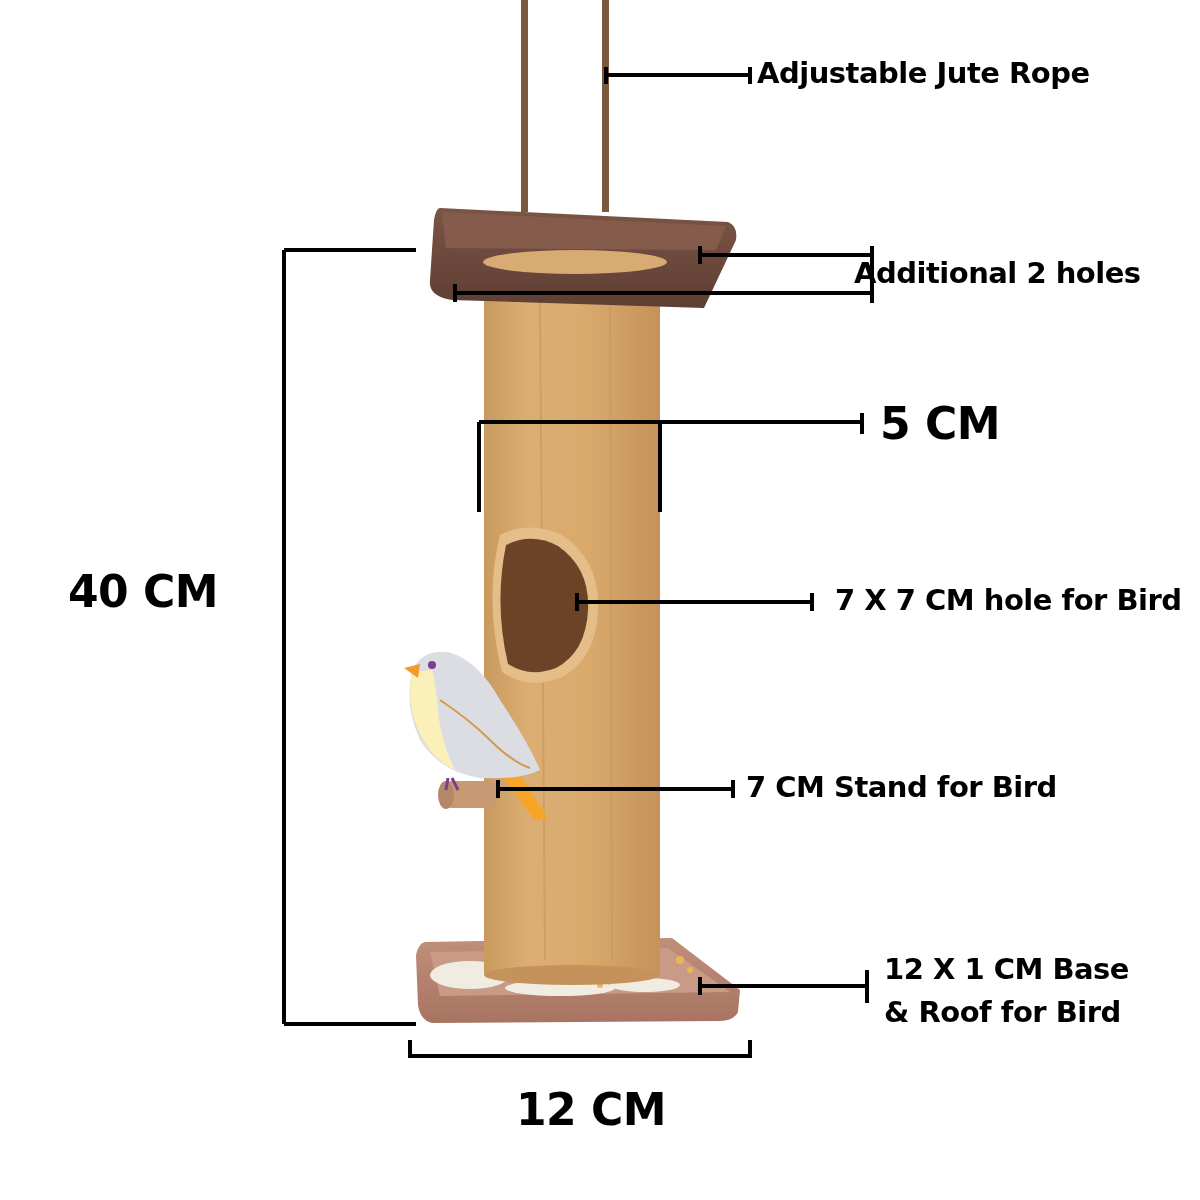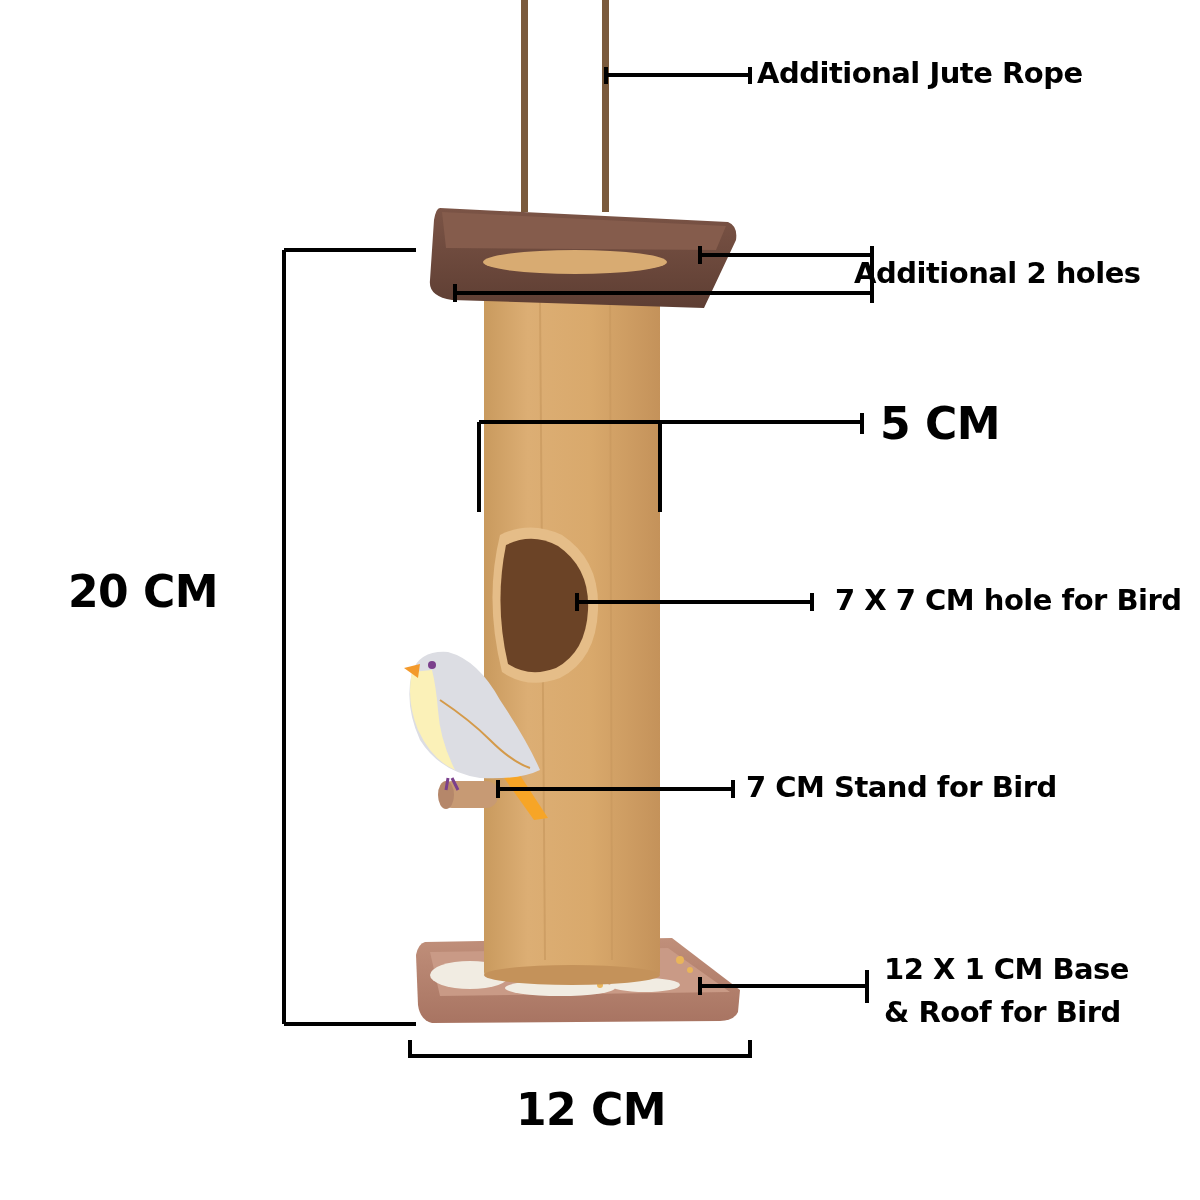--- a/index.html
+++ b/index.html
@@ -128,24 +128,24 @@
       <line x1="700" y1="986" x2="867" y2="986"></line>
       <line x1="700" y1="977" x2="700" y2="995"></line>
       <line x1="867" y1="970" x2="867" y2="1003"></line>
 
       <line x1="410" y1="1056" x2="750" y2="1056"></line>
       <line x1="410" y1="1040" x2="410" y2="1058"></line>
       <line x1="750" y1="1040" x2="750" y2="1058"></line>
     </g>
   </svg>
 
-  <div class="label l-rope">Additional Jute Rope</div>
+  <div class="label l-rope">Adjustable Jute Rope</div>
   <div class="label l-holes">Additional 2 holes</div>
   <div class="label l-9cm">5 CM</div>
-  <div class="label l-30cm">20 CM</div>
+  <div class="label l-30cm">40 CM</div>
   <div class="label l-hole">7 X 7 CM hole for Bird</div>
   <div class="label l-stand">7 CM Stand for Bird</div>
   <div class="label l-base">
     <div>12 X 1 CM Base</div>
     <div>&amp; Roof for Bird</div>
   </div>
   <div class="label l-12cm">12 CM</div>
 </div>
 
 </body></html>

